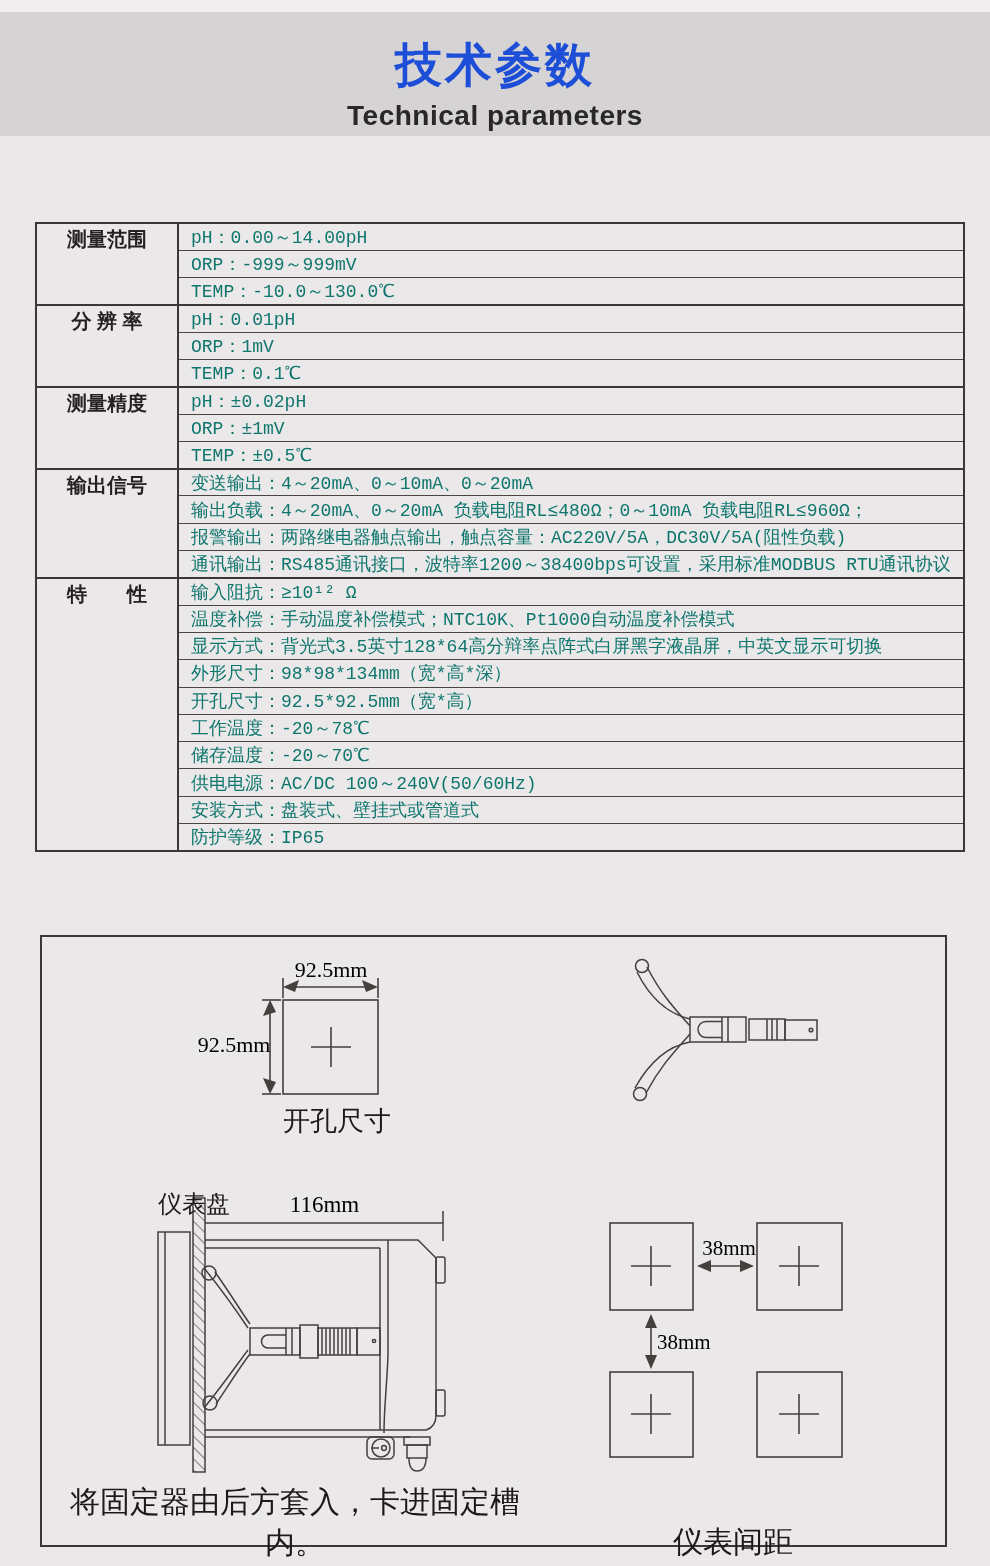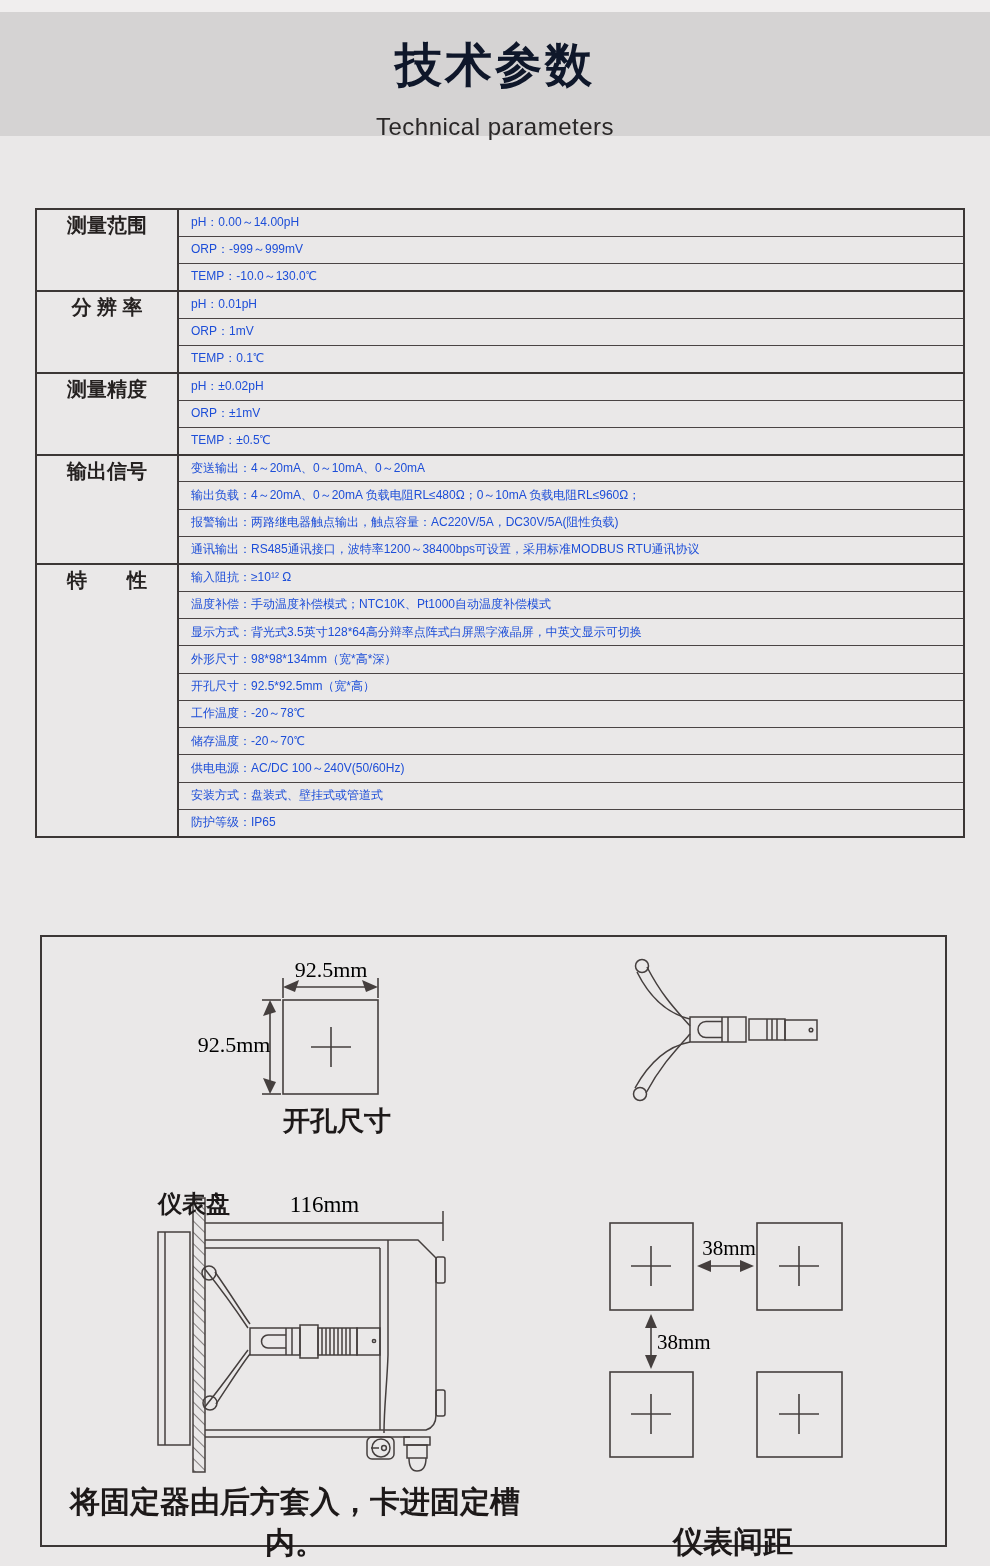--- a/index.html
+++ b/index.html
@@ -6,40 +6,40 @@
     --ln:#3c3736;
     --txt:#2b2726;
     --band:#d5d3d3;
     --bg:#eae8e8;
   }
   html,body{margin:0;padding:0;}
   body{width:990px;height:1566px;background:#efeded;font-family:"Liberation Sans",sans-serif;color:var(--txt);}
   .page{position:relative;width:990px;height:1566px;background:var(--bg);overflow:hidden;}
   .topstrip{position:absolute;left:0;top:0;width:990px;height:12px;background:#f0eeee;}
   .band{position:absolute;left:0;top:12px;width:990px;height:124px;background:var(--band);text-align:center;}
-  .band .title{margin-top:22px;font-size:47px;font-weight:bold;letter-spacing:3px;color:#0f172a;}
-  .band .subtitle{margin-top:16px;font-size:24px;letter-spacing:0.5px;color:#2a2727;}
+  .band .title{margin-top:22px;font-size:47px;font-weight:bold;letter-spacing:3px;color:#1d4ed8;}
+  .band .subtitle{margin-top:3px;font-size:28px;letter-spacing:0.5px;color:#2a2727;font-weight:bold;}
 
   
-  .tablewrap{position:absolute;left:35px;top:208px;}
+  .tablewrap{position:absolute;left:35px;top:222px;}
   table.spec{border-collapse:collapse;width:930px;table-layout:fixed;border:2px solid var(--ln);}
   table.spec tr{height:27.3px;}
   td.lbl{width:138px;border:2px solid var(--ln);text-align:center;vertical-align:top;padding-top:2px;
          font-size:20px;font-weight:bold;color:#252120;}
   td.val{border-left:2px solid var(--ln);border-top:1px solid #4a4444;padding:0 4px 0 12px;
-         font-size:12px;white-space:nowrap;overflow:hidden;
-         font-family:Liberation Sans, sans-serif;color:#1d4ed8;}
+         font-size:18px;white-space:nowrap;overflow:hidden;
+         font-family:Liberation Mono, monospace;color:#0f766e;}
   tr.gs td.val{border-top:2px solid var(--ln);}
 
   .section-title{position:absolute;left:38px;top:872px;font-size:31px;font-weight:bold;color:#1d1919;letter-spacing:1px;}
 
   .diagram-box{position:absolute;left:40px;top:935px;width:903px;height:608px;border:2px solid var(--ln);background:var(--bg);}
 
   svg{position:absolute;}
-  .cap{position:absolute;font-weight:bold;color:#1d1919;}
+  .cap{position:absolute;font-weight:normal;color:#1d1919;}
   .cap27{font-size:27px;}
   .cap26{font-size:30px;}
   .cap24{font-size:24px;margin-top:24px;}
   .dim{position:absolute;font-family:Liberation Serif, serif;color:#000000;}
   .ctr{text-align:center;}
 </style>
 </head>
 <body>
 
 <div class="page">

